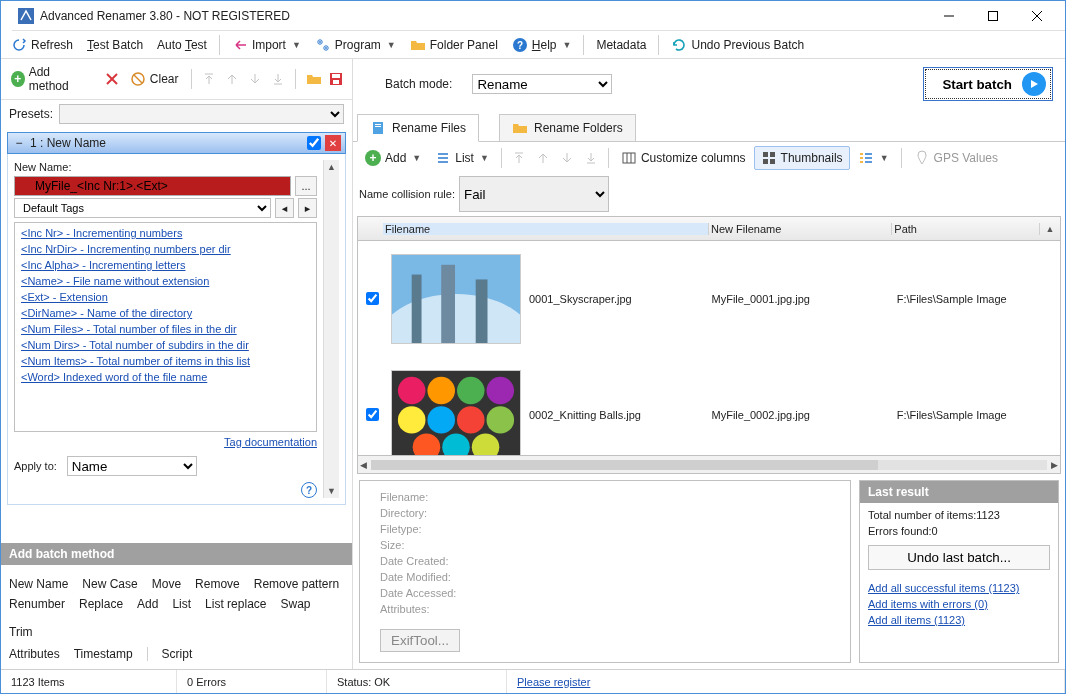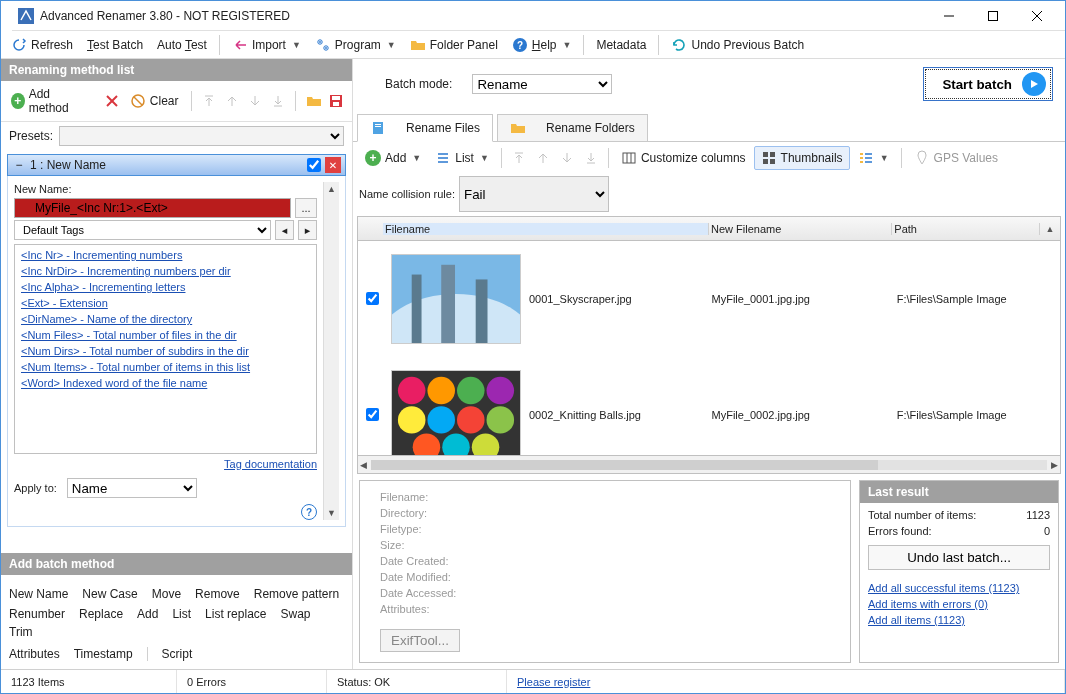--- a/index.html
+++ b/index.html
@@ -45,33 +45,33 @@
   .tag-list { border: 1px solid #c0c0c0; background: #fff; margin-top: 4px; height: 210px; overflow-y: auto; padding: 2px 6px; }
   .tag-list a { display: block; color: #1a4fb4; font-size: 11px; text-decoration: underline; padding: 2px 0; }
   .tag-doc { display: block; text-align: right; color: #1a4fb4; text-decoration: underline; font-size: 11px; margin-top: 4px; }
   .apply-row { display: flex; align-items: center; gap: 10px; margin-top: 8px; }
   .apply-row select { width: 130px; border: 1px solid #c0c0c0; background: #fff; height: 20px; }
   .scrollbar { width: 16px; background: #f0f0f0; border-left: 1px solid #dcdcdc; display: flex; flex-direction: column; justify-content: space-between; align-items: center; padding: 2px 0; }
   .scrollbar .arr { font-size: 9px; color: #555; }
   .help-icon { color: #2a78d0; font-weight: bold; margin-top: 6px; float: right; width:16px; height:16px; display:flex; align-items:center; justify-content:center; border:1px solid #2a78d0; border-radius:50%; font-size:10px; }
   
   .add-batch { padding: 6px 8px 8px 8px; }
-  .add-batch .linkrow { display: flex; flex-wrap: wrap; gap: 4px 14px; margin-top: 6px; }
+  .add-batch .linkrow { display: flex; flex-wrap: wrap; gap: 14px 14px; margin-top: 6px; }
   .add-batch span { cursor: pointer; }
   .lsep { width: 1px; background: #d0d0d0; align-self: stretch; }
   
   .batch-row { display: flex; align-items: center; padding: 8px 12px 4px 32px; gap: 20px; }
   .batch-row select { width: 140px; height: 20px; border: 1px solid #c0c0c0; background: #fff; }
   .start-batch { margin-left: auto; display: flex; align-items: center; gap: 10px; padding: 4px 6px 4px 18px; border: 1px solid #3773c9; background: #fff; font-weight: bold; color: #000; cursor: pointer; }
   .start-batch:focus, .start-batch { outline: 1px dotted #333; outline-offset: -3px; }
   .play { width: 24px; height: 24px; border-radius: 50%; background: #2196f3; display:flex; align-items:center; justify-content:center; }
   .play svg { fill: #fff; }
   
   .tabs { display: flex; align-items: flex-end; gap: 0; padding: 8px 4px 0 4px; }
-  .tab { display: flex; align-items: center; gap: 20px; padding: 5px 12px; border: 1px solid #c9c9c9; background: #f4f4f4; margin-right: 4px; position: relative; top: 1px; }
+  .tab { display: flex; align-items: center; gap: 6px; padding: 5px 12px; border: 1px solid #c9c9c9; background: #f4f4f4; margin-right: 20px; position: relative; top: 1px; }
   .tab.active { background: #fff; border-bottom-color: #fff; }
   .tabborder { border-top: 1px solid #c9c9c9; }
   
   .file-toolbar { display: flex; align-items: center; gap: 2px; padding: 4px 6px; }
   .greenplus { width:16px; height:16px; background:#4caf50; border-radius:50%; color:#fff; display:flex; align-items:center; justify-content:center; font-weight:bold; font-size:12px; }
   .drop { font-size: 9px; color: #555; margin-left:2px; }
   .collision-row { display: flex; align-items: center; gap: 4px; padding: 2px 6px 4px 6px; font-size: 11px; }
   .collision-row select { width: 150px; height: 36px; border: 1px solid #c0c0c0; }
   
   .ftable { flex: 1; border: 1px solid #c0c0c0; margin: 0 4px; display: flex; flex-direction: column; overflow: hidden; }
@@ -93,21 +93,21 @@
   .hscroll { height: 18px; border-top: 1px solid #c0c0c0; display: flex; align-items: center; justify-content: space-between; padding: 0 2px; font-size: 9px; color: #555; background:#f1f1f1; }
   .hscroll .bar { flex:1; margin:0 4px; height:10px; background:#e2e2e2; position:relative; }
   .hscroll .bar::before { content:''; position:absolute; left:0; top:0; height:100%; width:75%; background:#cfcfcf; }
   
   .bottom-row { display: flex; gap: 8px; padding: 6px 6px; }
   .info-card { border: 1px solid #c0c0c0; padding: 10px 20px; flex: 1; color: #9a9a9a; display:flex; flex-direction:column; gap:4px; font-size:11px; }
   .info-card button { margin-top: 10px; width: 80px; padding: 3px 0; border: 1px solid #c0c0c0; background: #f3f3f3; color:#888; }
   .result-card { width: 200px; border: 1px solid #c0c0c0; display: flex; flex-direction: column; }
   .result-card .panel-head { font-size: 12px; }
   .result-card .body { padding: 6px 8px; display: flex; flex-direction: column; gap: 4px; font-size: 11px; flex: 1; }
-  .result-card .stat { display: flex; justify-content: space-between; }
+  .result-card .stat { display: flex; }
   .result-card button { margin: 4px 0 8px 0; padding: 4px 0; border: 1px solid #c0c0c0; background: #f8f8f8; }
   .result-card a { color: #1a4fb4; text-decoration: underline; cursor: pointer; }
   
   .statusbar { height: 24px; border-top: 1px solid #d0d0d0; display: flex; align-items: center; font-size: 11px; }
   .statusbar .cell { padding: 0 10px; border-right: 1px solid #e3e3e3; height:100%; display:flex; align-items:center; }
   .statusbar .reg { flex:1; text-align:center; }
   .statusbar .reg a { color: #1a4fb4; text-decoration: underline; }
 </style>
 </head>
 <body>
@@ -194,21 +194,20 @@
           <path d="M3 8a5 5 0 1 1 2 4" fill="none" stroke="#17a2b8" stroke-width="1.6"></path>
           <path d="M3 5v3h3" fill="none" stroke="#17a2b8" stroke-width="1.6"></path>
         </svg>
         <span>Undo Previous Batch</span>
       </div>
   </div>
 
   <div class="main">
 
     <div class="left">
-      <div class="panel-head">Renaming method list</div>
       <div class="left-toolbar">
         <div class="add-btn">
             <span class="greenplus">+</span>
             <span>Add method</span>
           </div>
         <span style="width:8px"></span>
         <div class="ibtn">
             <svg class="ico" viewBox="0 0 16 16">
               <line x1="3" y1="3" x2="13" y2="13" stroke="#d9363e" stroke-width="2"></line>
               <line x1="13" y1="3" x2="3" y2="13" stroke="#d9363e" stroke-width="2"></line>
@@ -277,20 +276,21 @@
             </div>
             <div class="row">
               <select class="tags-select"><option>Default Tags</option></select>
               <div class="small-btn">◂</div>
               <div class="small-btn">▸</div>
             </div>
             <div class="tag-list">
               <a>&lt;Inc Nr&gt; - Incrementing numbers</a>
               <a>&lt;Inc NrDir&gt; - Incrementing numbers per dir</a>
               <a>&lt;Inc Alpha&gt; - Incrementing letters</a>
+              <a>&lt;Name&gt; - File name without extension</a>
               <a>&lt;Ext&gt; - Extension</a>
               <a>&lt;DirName&gt; - Name of the directory</a>
               <a>&lt;Num Files&gt; - Total number of files in the dir</a>
               <a>&lt;Num Dirs&gt; - Total number of subdirs in the dir</a>
               <a>&lt;Num Items&gt; - Total number of items in this list</a>
               <a>&lt;Word&gt; Indexed word of the file name</a>
             </div>
             <a class="tag-doc">Tag documentation</a>
             <div class="apply-row">
               <label>Apply to:</label>

